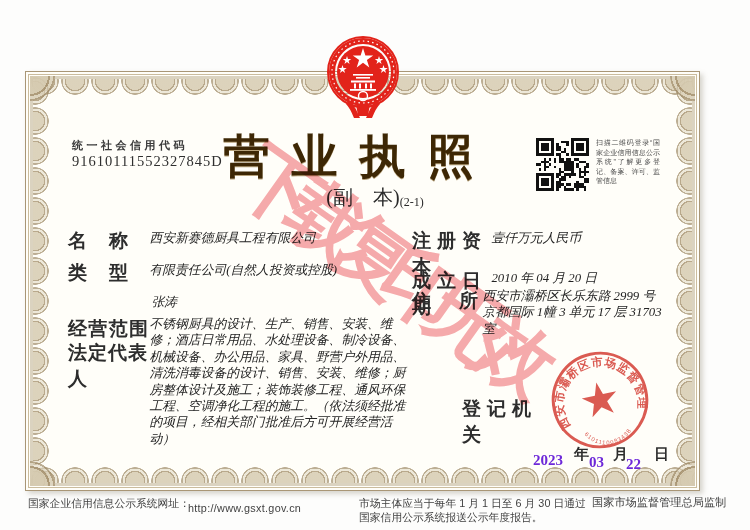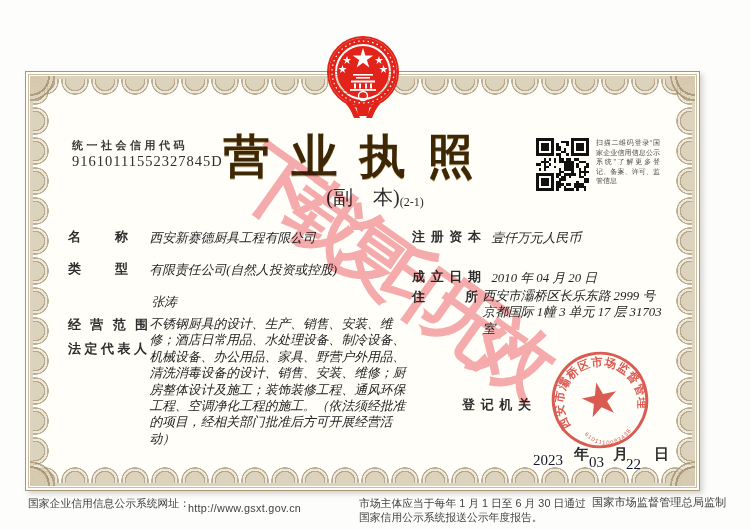--- a/index.html
+++ b/index.html
@@ -57,21 +57,21 @@
   .subtitle .copyno{font-size:12px;vertical-align:-2px;letter-spacing:0;}
   .code-block{position:absolute;left:72px;top:138px;}
   .code-label{font-size:11px;font-weight:bold;color:#3a3a3a;letter-spacing:3.5px;}
   .code-value{font-size:14.5px;color:#2f2f2f;letter-spacing:1px;font-family:"Liberation Serif",serif;}
   .qr-wrap{position:absolute;left:536px;top:138px;display:flex;}
   .qr{width:53px;height:53px;}
   .qr-caption{width:64px;margin-left:7px;font-size:7px;line-height:9.5px;color:#4c4c4c;text-align:justify;}
 
   
   .flabel{
-    display:inline-block;font-size:13px;font-weight:600;color:#2d2d2d;
+    display:inline-block;font-size:19px;font-weight:600;color:#2d2d2d;
     text-align:justify;text-align-last:justify;vertical-align:top;
   }
   .fvalue{
     display:inline-block;font-size:12.8px;color:#232323;vertical-align:top;
     font-family:"Liberation Serif",serif;line-height:16.4px;font-style:italic;
   }
   .row{position:absolute;}
   .r-name{left:68px;top:228px;}   .r-type{left:68px;top:260px;}
   .r-rep{left:68px;top:292px;}    .r-scope{left:68px;top:316px;}
   .r-cap{left:412px;top:228px;}   .r-date{left:412px;top:268px;}
@@ -81,21 +81,21 @@
   .lw4s{width:80px;margin-right:0;}
   .rw4{width:69px;margin-right:6px;}
   .rw2{width:66px;}
   .v-scope{width:263px;margin-left:-3px;}
   .v-addr{width:182px;}
   .v-plain{padding-top:2px;}
 
   
   .dateline span{position:absolute;font-size:15px;}
   .d-unit{font-weight:600;color:#2d2d2d;}
-  .d-num{font-family:"Liberation Serif",serif;color:#0f172a;}
+  .d-num{font-family:"Liberation Serif",serif;color:#6d28d9;font-weight:bold;}
 
   
   .seal{position:absolute;left:546px;top:346px;width:108px;height:108px;z-index:6;
         transform:rotate(-12deg);opacity:.88;}
   .watermark{
     position:absolute;left:277px;top:124px;z-index:7;pointer-events:none;
     transform:rotate(35.3deg);transform-origin:0 0;
     font-size:78px;font-weight:bold;letter-spacing:-20px;white-space:nowrap;
     color:#ef777d;opacity:.62;mix-blend-mode:multiply;
   }

